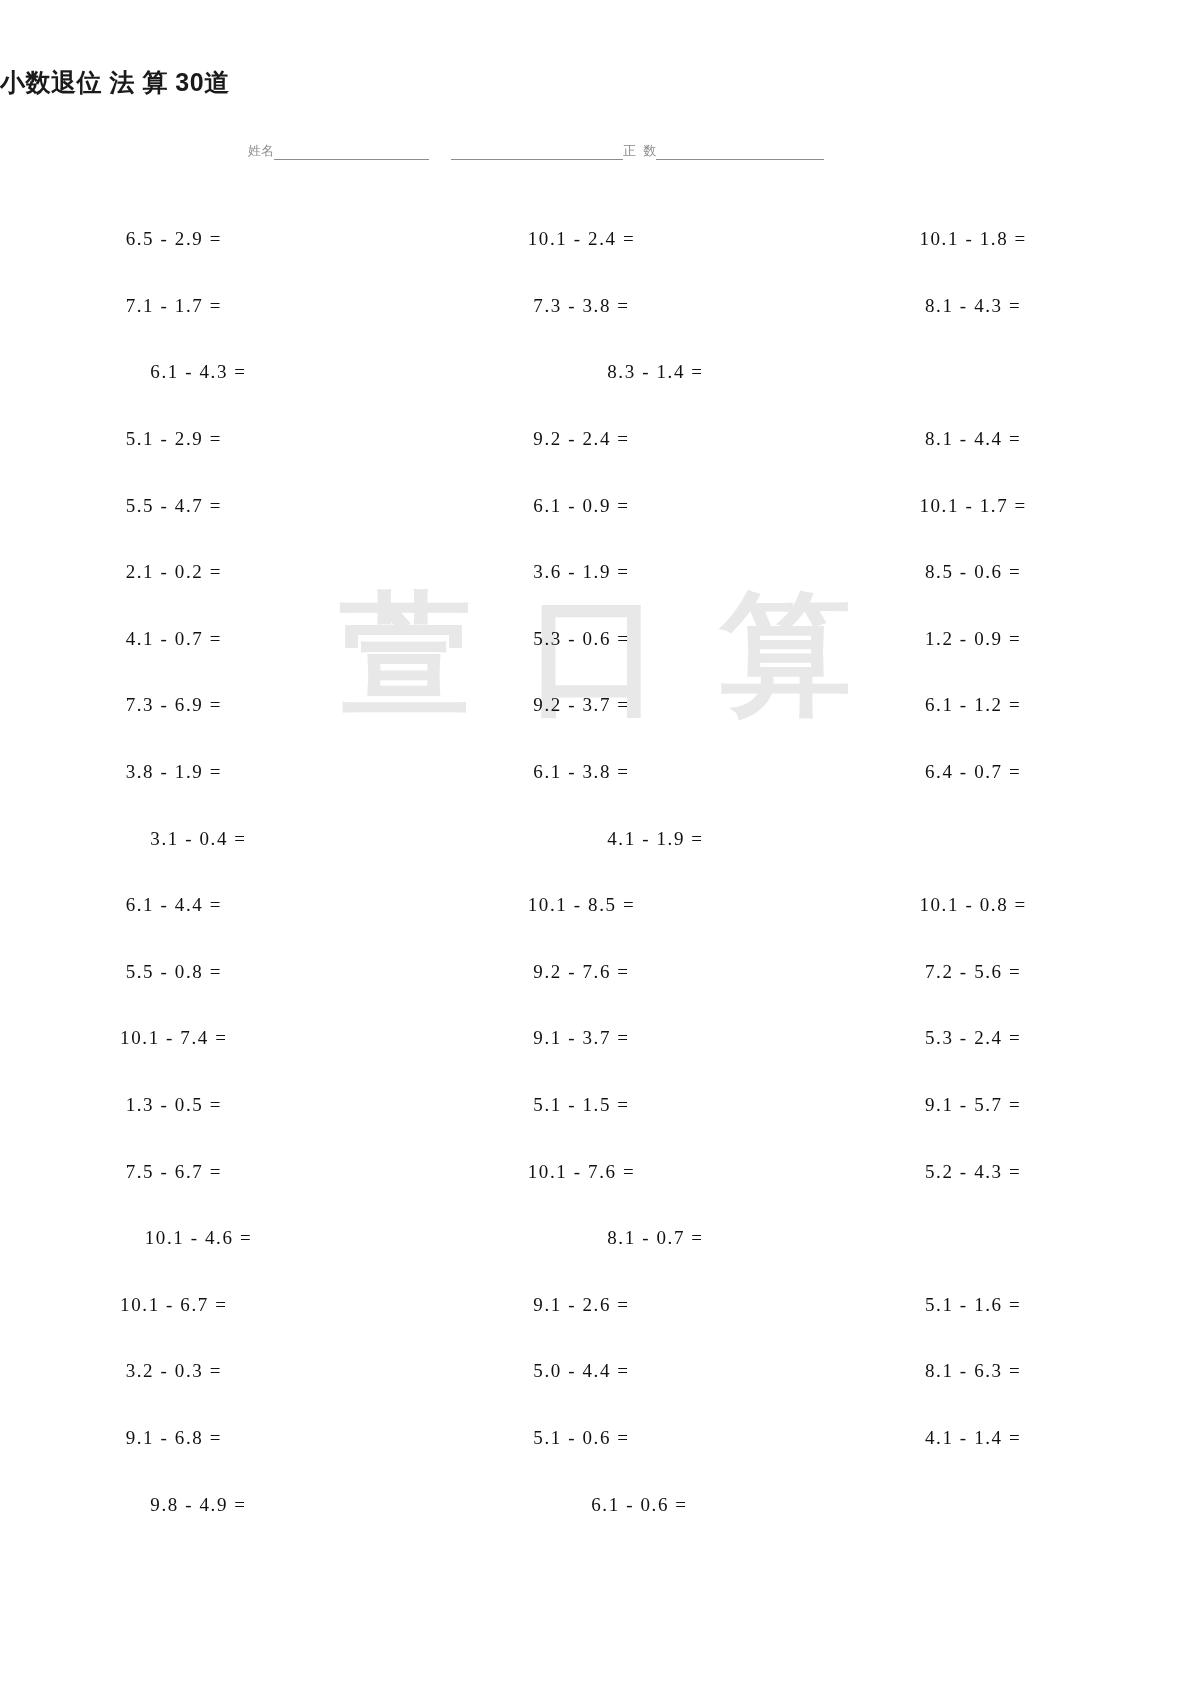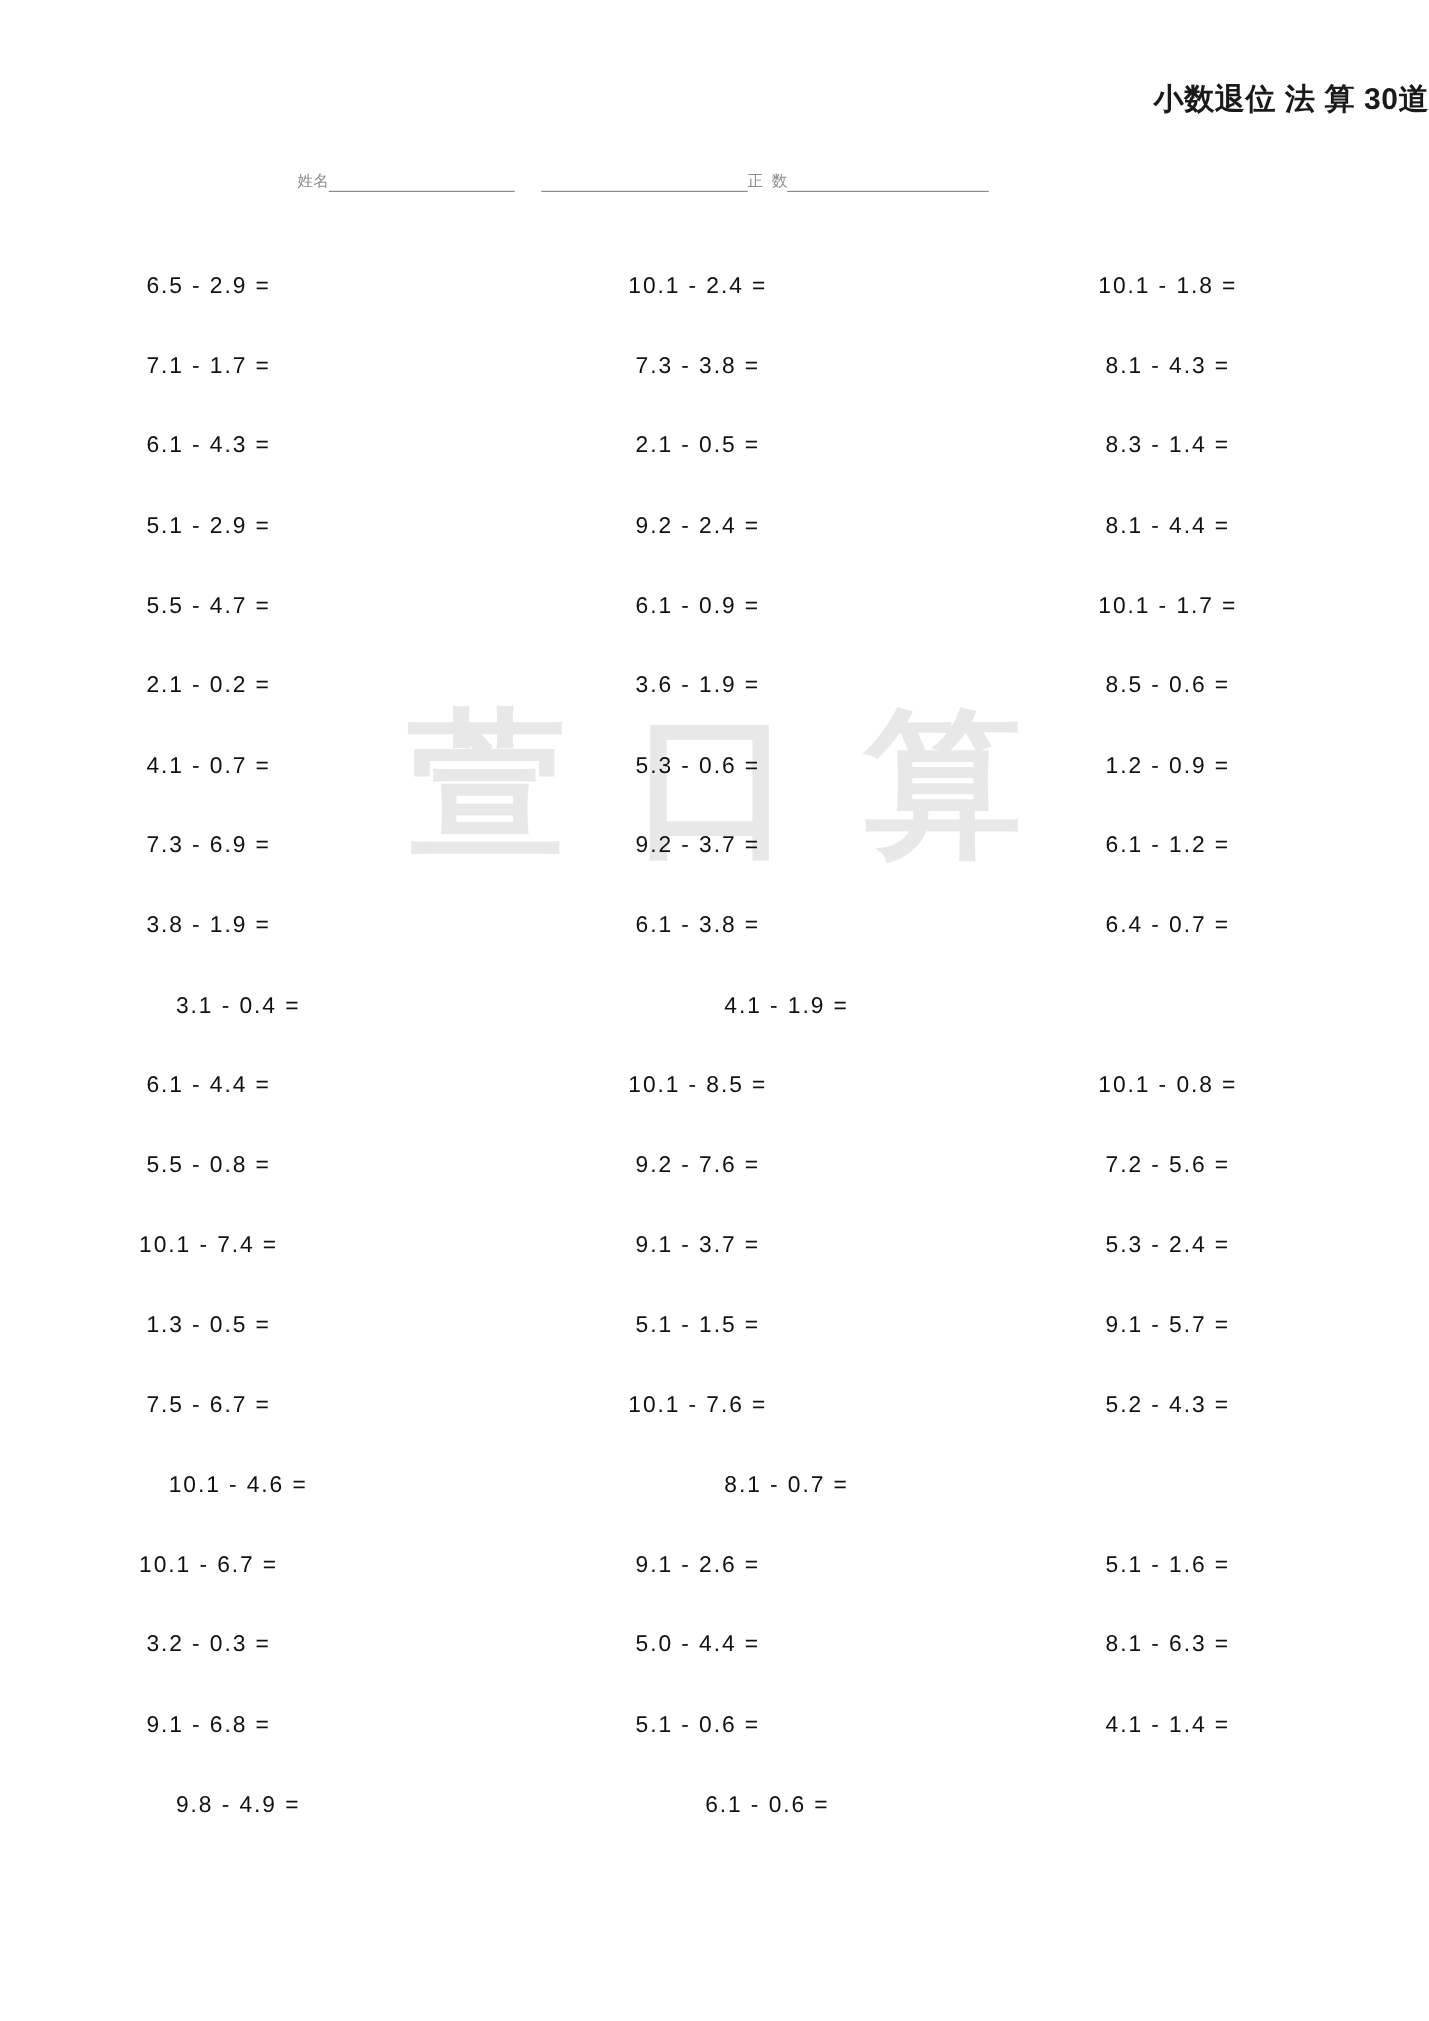--- a/index.html
+++ b/index.html
@@ -43,21 +43,21 @@
     font-weight: 700;
     color: #e8e8e8;
   }
 
   
   .title {
     position: absolute;
     top: 66px;
     left: 0;
     width: 1191px;
-    text-align: right;
+    text-align: left;
     font-size: 25px;
     font-weight: 700;
     color: #1a1a1a;
     letter-spacing: 0.5px;
     z-index: 2;
   }
 
   
   .header-row {
     position: absolute;
@@ -100,20 +100,21 @@
   }
   .cell {
     width: 33.3333%;
     display: flex;
     align-items: center;
     justify-content: center;
     font-size: 19px;
     color: #111111;
     letter-spacing: 1.6px;
     white-space: pre;
+    font-family: Liberation Serif, serif;
   }
   .cell.c1 { padding-right: 60px; }
   .cell.c2 { padding-right: 44px; }
   .cell.c3 { padding-right: 44px; }
 </style>
 </head>
 <body>
 
 <div class="page">
 
@@ -140,21 +141,20 @@
         <div class="cell c2">10.1 - 2.4 =</div>
         <div class="cell c3">10.1 - 1.8 =</div>
       </div>
       <div class="row">
         <div class="cell c1">7.1 - 1.7 =</div>
         <div class="cell c2">7.3 - 3.8 =</div>
         <div class="cell c3">8.1 - 4.3 =</div>
       </div>
       <div class="row">
         <div class="cell c1">6.1 - 4.3 =</div>
-        <div class="cell c2">2.1 - 0.5 =</div>
         <div class="cell c3">8.3 - 1.4 =</div>
       </div>
       <div class="row">
         <div class="cell c1">5.1 - 2.9 =</div>
         <div class="cell c2">9.2 - 2.4 =</div>
         <div class="cell c3">8.1 - 4.4 =</div>
       </div>
       <div class="row">
         <div class="cell c1">5.5 - 4.7 =</div>
         <div class="cell c2">6.1 - 0.9 =</div>

